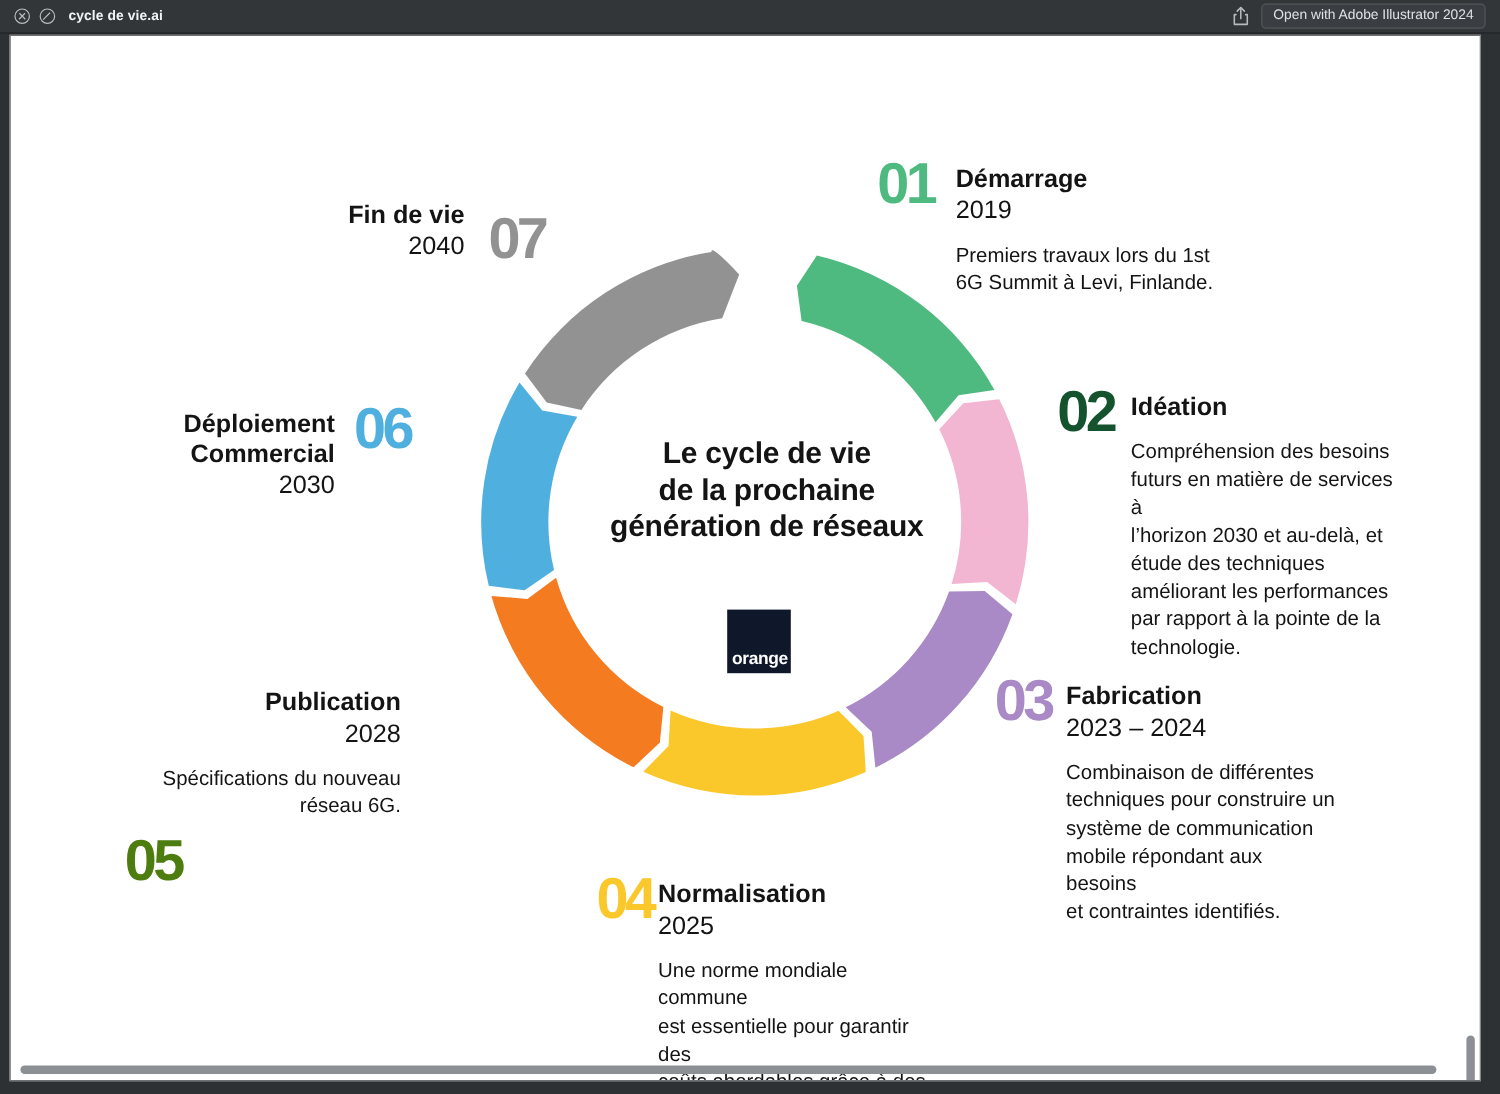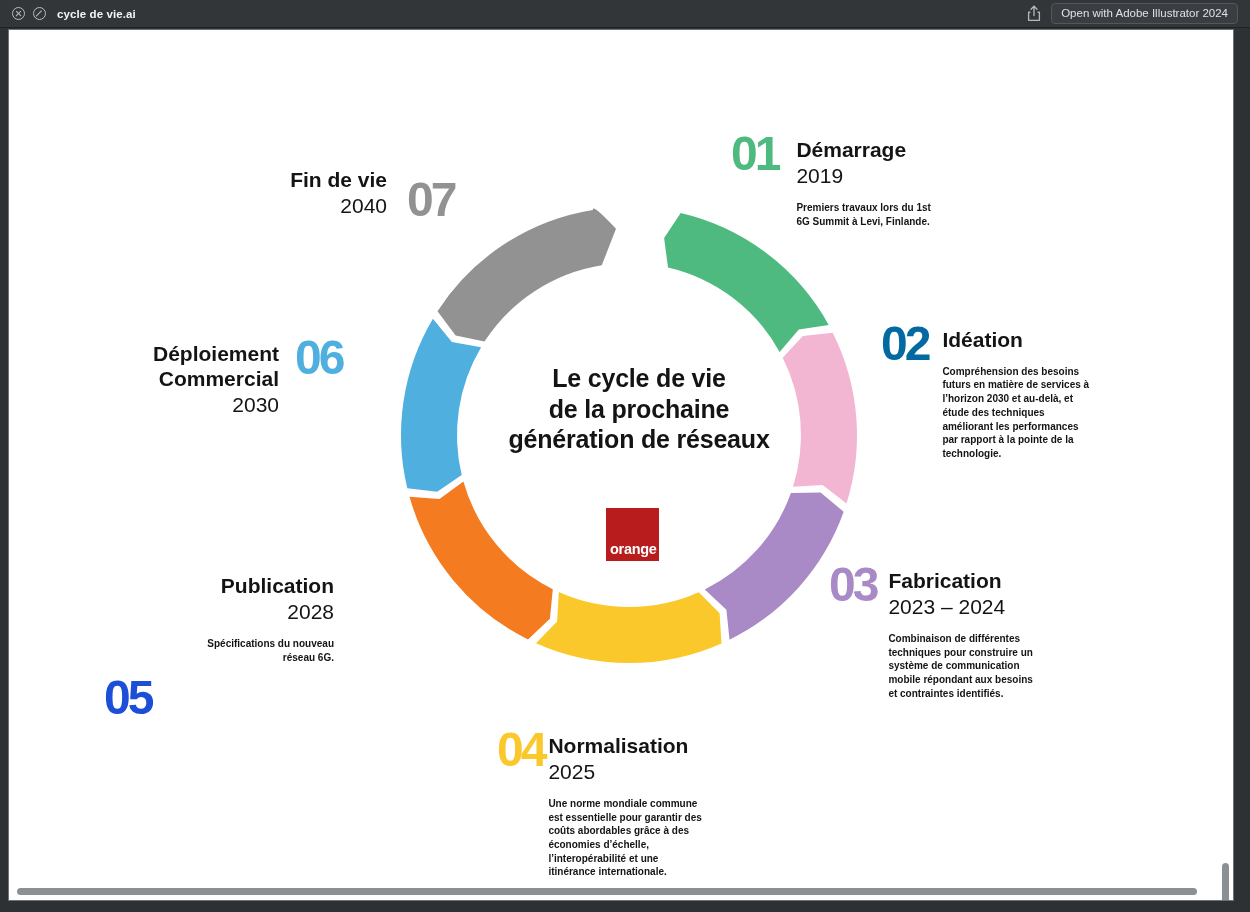--- a/index.html
+++ b/index.html
@@ -98,21 +98,21 @@
     text-align: center;
   }
   .center-title {
     font-size: 25px; font-weight: bold; color: #141414;
     line-height: 1.22; letter-spacing: -0.2px;
     white-space: pre-line;
   }
   .orange-logo {
     position: absolute; left: 597px; top: 478px;
     width: 53px; height: 53px;
-    background: #b91c1c;
+    background: #0f172a;
     display: flex; align-items: flex-end; justify-content: flex-start;
   }
   .orange-logo .ol-text {
     color: #ffffff; font-size: 14.5px; font-weight: bold;
     line-height: 1; padding: 0 0 5px 4px; letter-spacing: -0.3px;
     position: relative;
   }
   .orange-logo .ol-tm {
     position: absolute; right: -9px; top: -3px;
     font-size: 6.5px; font-weight: bold;
@@ -126,21 +126,21 @@
   }
   .step-title {
     font-size: 21px; font-weight: bold; color: #141414;
     line-height: 1.18; white-space: pre-line;
   }
   .step-year {
     font-size: 21px; font-weight: normal; color: #141414;
     line-height: 1.25;
   }
   .step-desc {
-    font-size: 10px; font-weight: bold; color: #141414;
+    font-size: 17px; font-weight: normal; color: #141414;
     line-height: 1.37; margin-top: 12px; white-space: pre-line;
   }
 
   
   #step-01 { left: 722px; top: 104px; display: flex; align-items: flex-start; gap: 18px; }
   #step-01 .txt { width: 230px; padding-top: 4px; }
 
   #step-02 { left: 872px; top: 294px; display: flex; align-items: flex-start; gap: 14px; }
   #step-02 .txt { width: 230px; padding-top: 4px; }
 
@@ -216,21 +216,21 @@
           <div class="step-num" style="color:#4fba80">01</div>
           <div class="txt">
             <div class="step-title">Démarrage</div>
             <div class="step-year">2019</div>
             <div class="step-desc">Premiers travaux lors du 1st
 6G Summit à Levi, Finlande.</div>
           </div>
         </div>
 
         <div class="step" id="step-02">
-          <div class="step-num" style="color:#0369a1">02</div>
+          <div class="step-num" style="color:#14532d">02</div>
           <div class="txt">
             <div class="step-title">Idéation</div>
             <div class="step-desc">Compréhension des besoins
 futurs en matière de services à
 l’horizon 2030 et au-delà, et
 étude des techniques
 améliorant les performances
 par rapport à la pointe de la
 technologie.</div>
           </div>
@@ -263,21 +263,21 @@
           </div>
         </div>
 
         <div class="step" id="step-05">
           <div class="txt">
             <div class="step-title">Publication</div>
             <div class="step-year">2028</div>
             <div class="step-desc">Spécifications du nouveau
 réseau 6G.</div>
           </div>
-          <div class="step-num" style="color:#1d4ed8">05</div>
+          <div class="step-num" style="color:#4d7c0f">05</div>
         </div>
 
         <div class="step" id="step-06">
           <div class="txt">
             <div class="step-title">Déploiement
 Commercial</div>
             <div class="step-year">2030</div>
           </div>
           <div class="step-num" style="color:#4fb0e0">06</div>
         </div>

